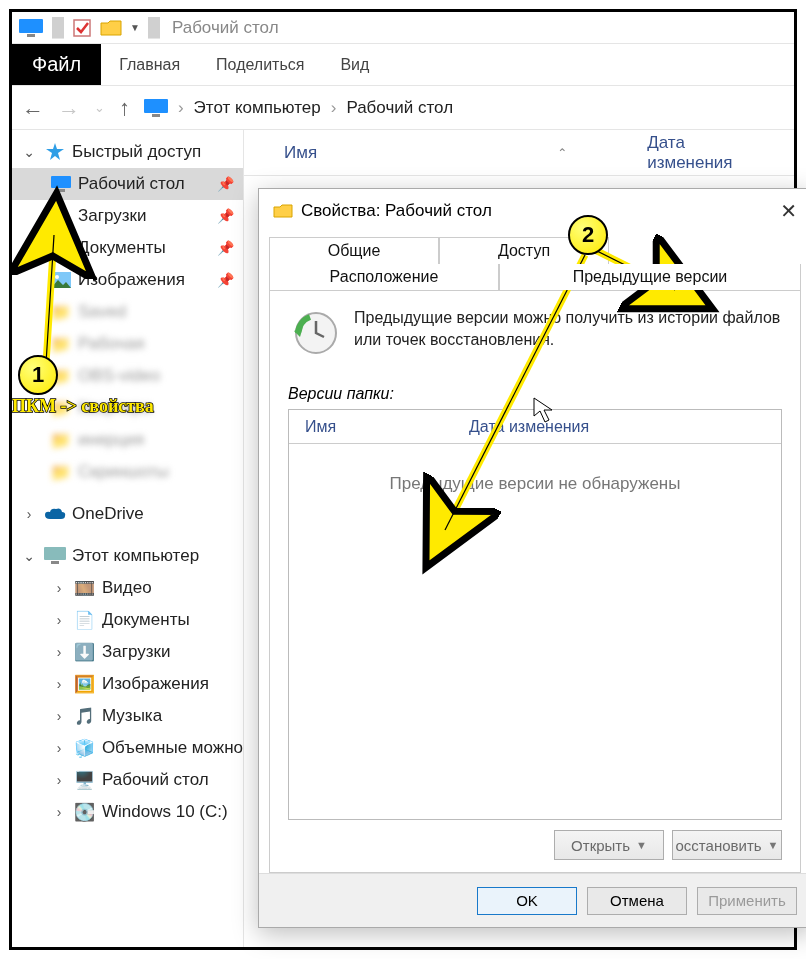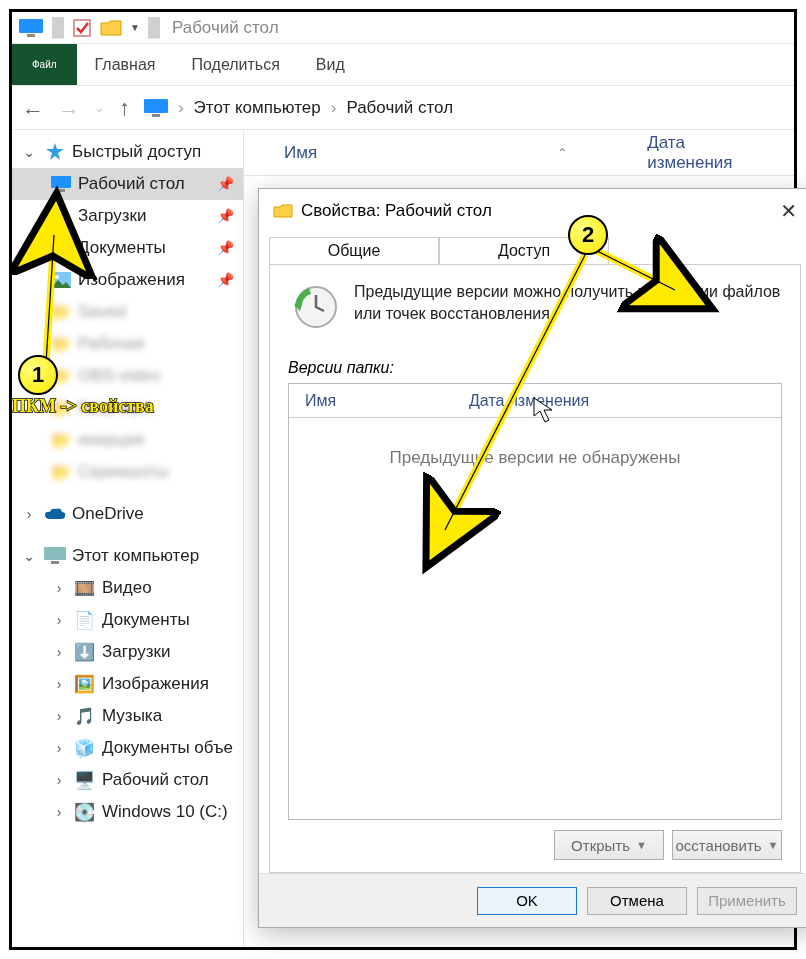--- a/index.html
+++ b/index.html
@@ -8,21 +8,21 @@
 
   
   .titlebar { height: 32px; display: flex; align-items: center; padding: 0 6px; gap: 8px; border-bottom: 1px solid #e5e5e5; }
   .titlebar .sep { width: 1px; height: 22px; background: #d0d0d0; }
   .titlebar-title { color: #888; font-size: 17px; margin-left: 4px; }
   .ico { display: inline-flex; align-items: center; justify-content: center; }
   .qa-dropdown { font-size: 10px; color: #555; }
 
   
   .ribbon { height: 42px; display: flex; align-items: stretch; border-bottom: 1px solid #e5e5e5; }
-  .file-tab { background: #14532d; color: #fff; font-size: 10px; display: flex; align-items: center; padding: 0 20px; }
+  .file-tab { background: #000000; color: #fff; font-size: 20px; display: flex; align-items: center; padding: 0 20px; }
   .rtab { font-size: 16px; color: #444; display: flex; align-items: center; padding: 0 18px; }
 
   
   .navbar { height: 44px; display: flex; align-items: center; padding: 0 10px; gap: 14px; border-bottom: 1px solid #e5e5e5; }
   .navbtn { color: #666; font-size: 22px; }
   .navbtn.disabled { color: #c7c7c7; }
   .breadcrumb { display: flex; align-items: center; gap: 10px; font-size: 17px; color: #222; }
   .crumb-sep { color: #999; }
 
   
@@ -258,21 +258,21 @@
             <span>Изображения</span>
           </div>
         <div class="tnode lvl2">
             <span class="expander">›</span>
             <span class="ticon">🎵</span>
             <span>Музыка</span>
           </div>
         <div class="tnode lvl2">
             <span class="expander">›</span>
             <span class="ticon">🧊</span>
-            <span>Документы объе</span>
+            <span>Объемные можно</span>
           </div>
         <div class="tnode lvl2">
             <span class="expander">›</span>
             <span class="ticon">🖥️</span>
             <span>Рабочий стол</span>
           </div>
         <div class="tnode lvl2">
             <span class="expander">›</span>
             <span class="ticon">💽</span>
             <span>Windows 10 (C:)</span>
@@ -295,20 +295,24 @@
               </svg>
           </span>
           <span>Свойства: Рабочий стол</span>
           <span class="close">✕</span>
         </div>
 
         <div class="tabs">
           <div class="tabrow">
             <div class="tab row1a">Общие</div>
             <div class="tab row1b">Доступ</div>
+          </div>
+          <div class="tabrow">
+            <div class="tab row2a">Расположение</div>
+            <div class="tab row2b active">Предыдущие версии</div>
           </div>
         </div>
 
         <div class="tabbody">
           <div class="desc-row">
             <span class="ico">
               <svg width="52" height="52">
                   <circle cx="28" cy="26" r="20" fill="#f3f3f3" stroke="#aaa" stroke-width="2"></circle>
                   <path d="M28 14 L28 26 L36 30" stroke="#666" stroke-width="2.5" fill="none"></path>
                   <path d="M10 26 A18 18 0 0 1 22 10" stroke="#4caf50" stroke-width="6" fill="none"></path>

